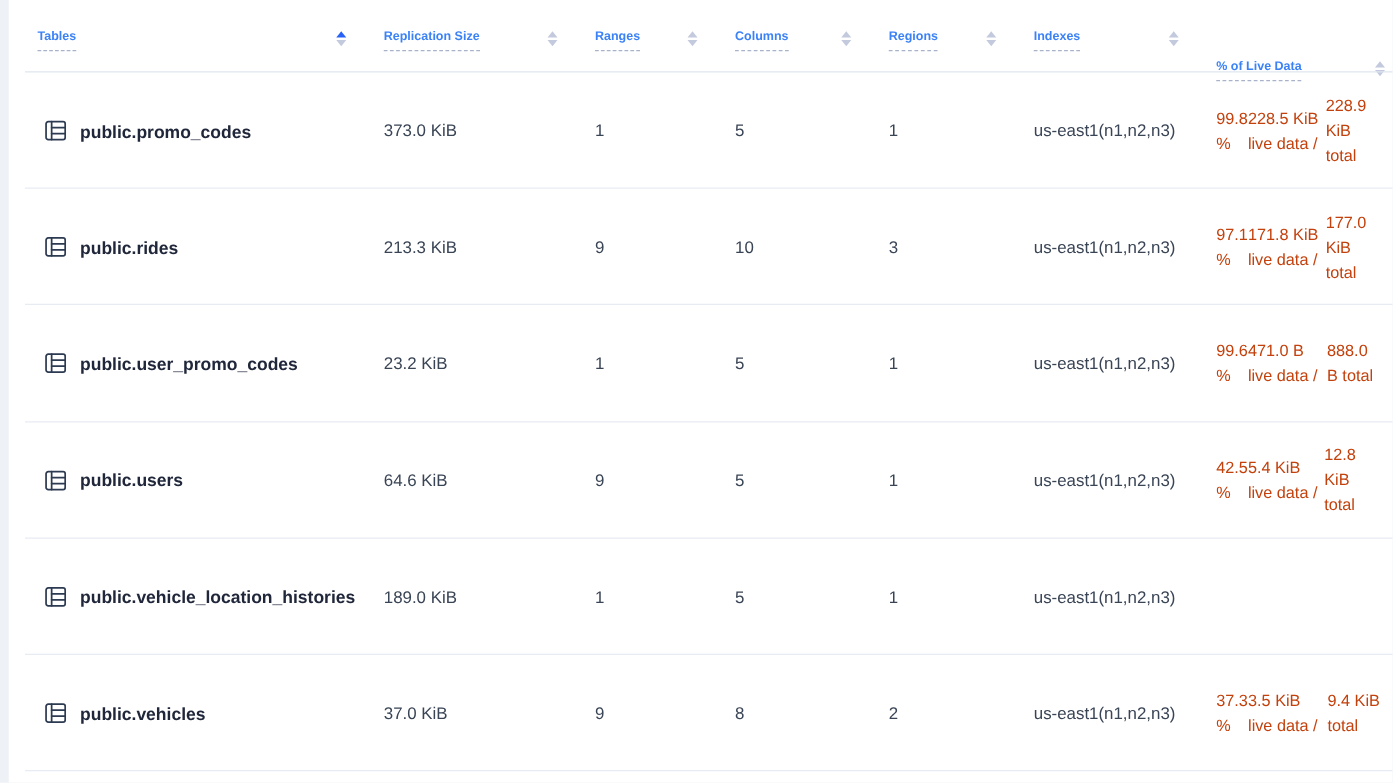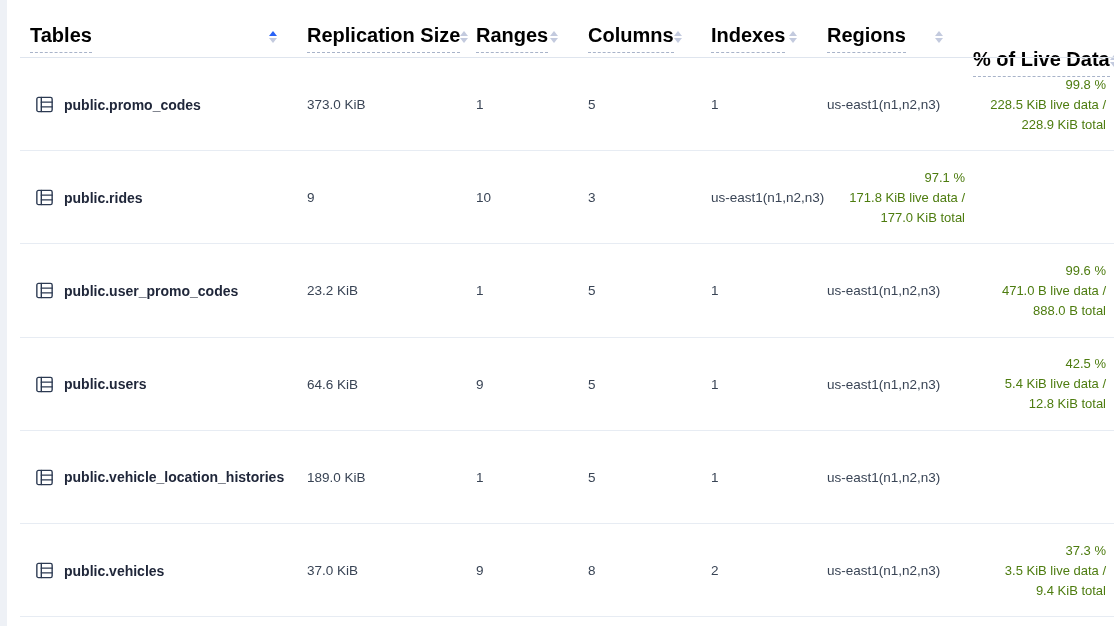--- a/index.html
+++ b/index.html
@@ -32,23 +32,23 @@
   }
   .th {
     display: flex;
     align-items: center;
     padding-right: 30px;
     cursor: pointer;
   }
   .th:first-child { padding-left: 23px; }
   .th:last-child  { padding-right: 6px; margin-top: 48px; }
   .th-label {
-    font-size: 20px;
+    font-size: 10px;
     font-weight: 700;
-    color: #000000;
+    color: #3b82f6;
     border-bottom: 1px dashed #a8b3c9;
     padding-bottom: 5px;
     white-space: nowrap;
   }
   .sort {
     margin-left: auto;
     display: flex;
     flex-direction: column;
     align-items: center;
     gap: 2px;
@@ -92,26 +92,26 @@
   .table-icon-wrap { display: flex; align-items: center; }
   .table-name {
     font-size: 14px;
     font-weight: 700;
     color: #20273a;
     text-decoration: none;
     cursor: pointer;
     white-space: nowrap;
   }
   .live-cell {
-    flex-direction: column;
-    align-items: flex-end;
+    flex-direction: row;
+    align-items: center;
     justify-content: center;
     font-size: 13px;
     line-height: 20px;
-    color: #4d7c0f;
+    color: #c2410c;
     padding-right: 8px;
   }
 </style>
 </head>
 <body>
 
 <div class="card">
   <div class="header-row grid-cols">
       <div class="th">
     <span class="th-label">Tables</span>
@@ -135,28 +135,28 @@
     </span>
   </div>
       <div class="th">
     <span class="th-label">Columns</span>
     <span class="sort">
       <span class="caret-up"></span>
       <span class="caret-down"></span>
     </span>
   </div>
       <div class="th">
+    <span class="th-label">Regions</span>
+    <span class="sort">
+      <span class="caret-up"></span>
+      <span class="caret-down"></span>
+    </span>
+  </div>
+      <div class="th">
     <span class="th-label">Indexes</span>
-    <span class="sort">
-      <span class="caret-up"></span>
-      <span class="caret-down"></span>
-    </span>
-  </div>
-      <div class="th">
-    <span class="th-label">Regions</span>
     <span class="sort">
       <span class="caret-up"></span>
       <span class="caret-down"></span>
     </span>
   </div>
       <div class="th">
     <span class="th-label">% of Live Data</span>
     <span class="sort">
       <span class="caret-up"></span>
       <span class="caret-down"></span>
@@ -192,20 +192,21 @@
       <span class="table-icon-wrap">
         <svg width="17" height="17" viewBox="0 0 16 16" fill="none" stroke="#2c3a52" stroke-width="1.3" stroke-linecap="round">
           <rect x="0.8" y="1.3" width="14.4" height="13.4" rx="1.6"></rect>
           <path d="M5 1.3 V14.7"></path>
           <path d="M5 5.77 H15.2"></path>
           <path d="M5 10.23 H15.2"></path>
         </svg>
       </span>
       <a class="table-name">public.rides</a>
     </div>
+    <div class="cell">213.3 KiB</div>
     <div class="cell">9</div>
     <div class="cell">10</div>
     <div class="cell">3</div>
     <div class="cell">us-east1(n1,n2,n3)</div>
     <div class="cell live-cell">
       <span>97.1 %</span>
       <span>171.8 KiB live data /</span>
       <span>177.0 KiB total</span>
     </div>
   </div>

